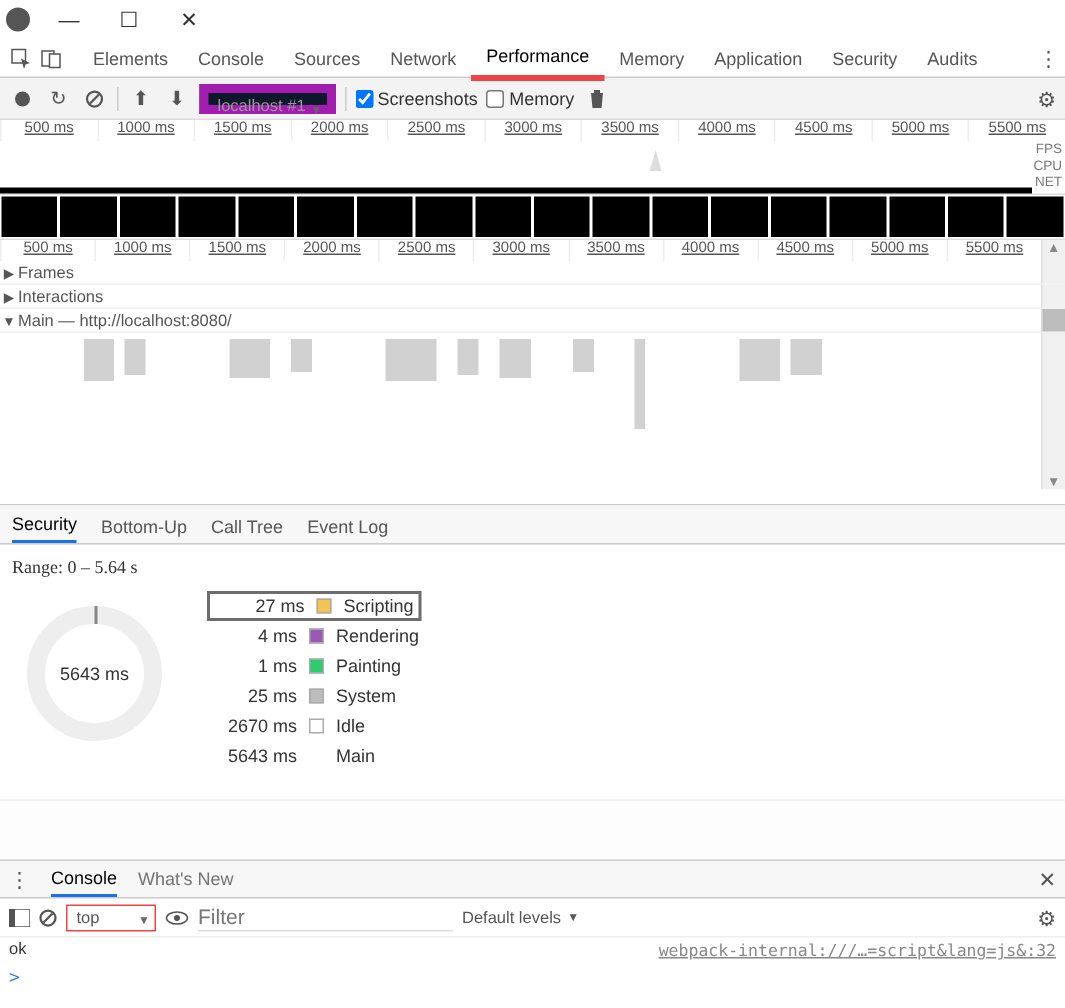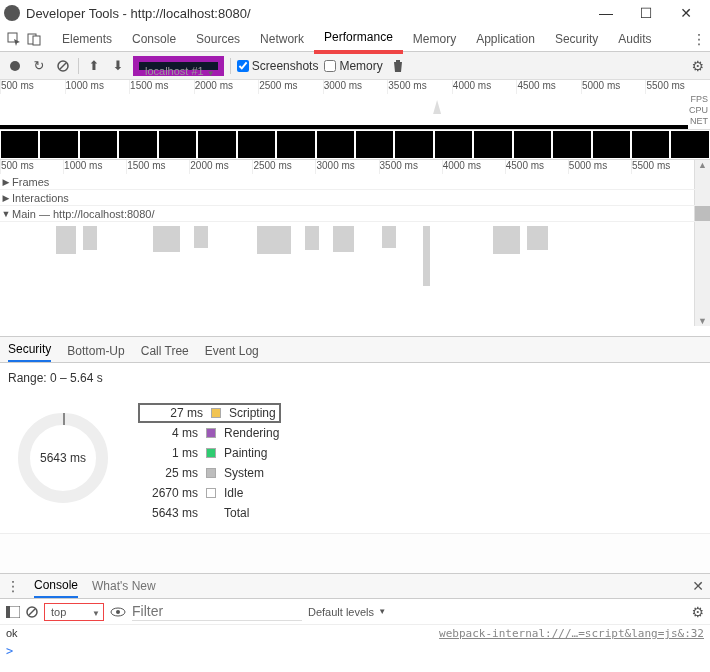--- a/index.html
+++ b/index.html
@@ -16,42 +16,42 @@
   .perf-toolbar { height: 28px; display: flex; align-items: center; padding: 0 6px; border-bottom: 1px solid #ddd; background: #f3f3f3; gap: 6px; }
   .perf-toolbar .ico { width: 18px; height: 18px; display: flex; align-items: center; justify-content: center; color: #555; font-size: 13px; }
   .perf-toolbar .divider { width: 1px; height: 16px; background: #ccc; }
   .perf-toolbar .selectbox { border: 6px solid #a21caf; background: #0f172a; height: 20px; padding: 0 14px 0 6px; color: #999; font-size: 11px; position: relative; min-width: 90px; line-height: 18px; }
   .perf-toolbar .selectbox::after { content: "▼"; position: absolute; right: 3px; top: 3px; font-size: 8px; color: #666; }
   .perf-toolbar label { display: flex; align-items: center; gap: 3px; color: #333; }
   .perf-toolbar input[type=checkbox] { width: 12px; height: 12px; }
   .gear { color: #555; font-size: 14px; }
   .overview { position: relative; height: 50px; border-bottom: 1px solid #ddd; }
   .ruler, .ruler2 { height: 14px; display: flex; font-size: 10px; color: #555; }
-  .ruler span, .ruler2 span { flex: 1; border-left: 1px solid #eee; }
+  .ruler span, .ruler2 span { flex: 1; text-align: center; border-left: 1px solid #eee; text-decoration: underline; }
   .ovlabels { position: absolute; right: 2px; top: 14px; font-size: 9px; color: #777; text-align: right; line-height: 11px; }
   .ovnet { position: absolute; left: 0; right: 22px; bottom: 0; height: 4px; background: #000; }
   .ovpeak { position: absolute; top: 20px; left: 61%; width: 8px; height: 14px; background: #ddd; clip-path: polygon(50% 0, 100% 100%, 0 100%); }
   .filmstrip { height: 30px; display: flex; gap: 2px; padding: 1px; background: #fff; border-bottom: 1px solid #ddd; overflow: hidden; }
   .filmstrip div { flex: 1; background: #000; }
   .flame-section { border-bottom: 1px solid #ccc; }
   .flame-ruler-row { display: flex; }
   .flame-ruler-row .ruler2 { flex: 1; }
   .scrollgutter { width: 16px; background: #f0f0f0; border-left: 1px solid #ddd; display: flex; align-items: flex-start; justify-content: center; font-size: 9px; color: #888; }
   .track { height: 16px; display: flex; align-items: center; border-bottom: 1px solid #f0f0f0; font-size: 11px; color: #555; }
   .track-scroll { width: 16px; background: #f0f0f0; border-left: 1px solid #ddd; align-self: stretch; }
   .disclose { width: 12px; text-align: center; font-size: 9px; color: #555; }
   .maintrack { display: flex; }
   .maintrack .flame { height: 104px; flex: 1; position: relative; background: #fff; }
   .flamecol { position: absolute; top: 4px; background: #c9c9c9; opacity: .85; }
   .flame-bottom { height: 10px; }
   .result-tabs { height: 26px; display: flex; align-items: flex-end; border-bottom: 1px solid #ccc; padding: 0 8px; gap: 16px; background: #f7f7f7; }
   .result-tabs .rtab { font-size: 12px; color: #555; padding-bottom: 4px; }
   .result-tabs .rtab.active { color: #000; border-bottom: 2px solid #1a73e8; }
   .summary-body { padding: 8px; height: 170px; }
-  .range { font-size: 12px; margin-bottom: 18px; }
+  .range { font-size: 12px; margin-bottom: 8px; font-family: Liberation Serif, serif; }
   .summary-row { display: flex; align-items: flex-start; gap: 30px; }
   .donut { width: 90px; height: 90px; border-radius: 50%; border: 12px solid #eee; display: flex; align-items: center; justify-content: center; font-size: 12px; color: #333; margin: 10px 0 0 10px; position: relative; }
   .donut::before { content: ""; position: absolute; top: -12px; left: 50%; width: 2px; height: 12px; background: #888; }
   .legend { font-size: 12px; }
   .legend-row { display: flex; align-items: center; height: 20px; gap: 8px; }
   .legend-row .val { width: 60px; text-align: right; }
   .swatch { width: 10px; height: 10px; border: 1px solid #aaa; }
   .legend-row.highlight { border: 2px solid #6d6d6d; padding: 0 3px; }
   .spacer-gap { height: 40px; background: #fdfdfd; border-top: 1px solid #eee; }
   .drawer-tabs { height: 26px; display: flex; align-items: center; border-top: 1px solid #ccc; border-bottom: 1px solid #ccc; background: #f7f7f7; padding: 0 6px; gap: 14px; }
@@ -70,21 +70,20 @@
   .console-row .msg { color: #333; }
   .console-row .src { margin-left: auto; color: #888; text-decoration: underline; font-family: Consolas, monospace; }
   .prompt { color: #367cf1; font-family: Consolas, monospace; padding: 2px 6px; }
   svg { display: block; }
 </style>
 </head>
 <body>
 
 <div class="titlebar">
   <div class="appicon"></div>
-  <div class="title">Developer Tools - http://localhost:8080/</div>
   <div class="winbtn">—</div>
   <div class="winbtn">☐</div>
   <div class="winbtn">✕</div>
 </div>
 
 <div class="tabbar">
   <div class="icobtn">
     <svg width="14" height="14" viewBox="0 0 14 14">
         <rect x="1" y="1" width="9" height="9" fill="none" stroke="#555"></rect>
         <path d="M7 7 L13 10 L10 11 L9 14 Z" fill="#555"></path>
@@ -278,21 +277,21 @@
         <span>System</span>
       </div>
       <div class="legend-row">
         <span class="val">2670 ms</span>
         <span class="swatch" style="background:#fff"></span>
         <span>Idle</span>
       </div>
       <div class="legend-row">
         <span class="val">5643 ms</span>
         <span style="width:10px"></span>
-        <span>Total</span>
+        <span>Main</span>
       </div>
     </div>
   </div>
 </div>
 
 <div class="spacer-gap"></div>
 
 <div class="drawer-tabs">
   <div class="kebab2">⋮</div>
   <div class="dtab active">Console</div>

